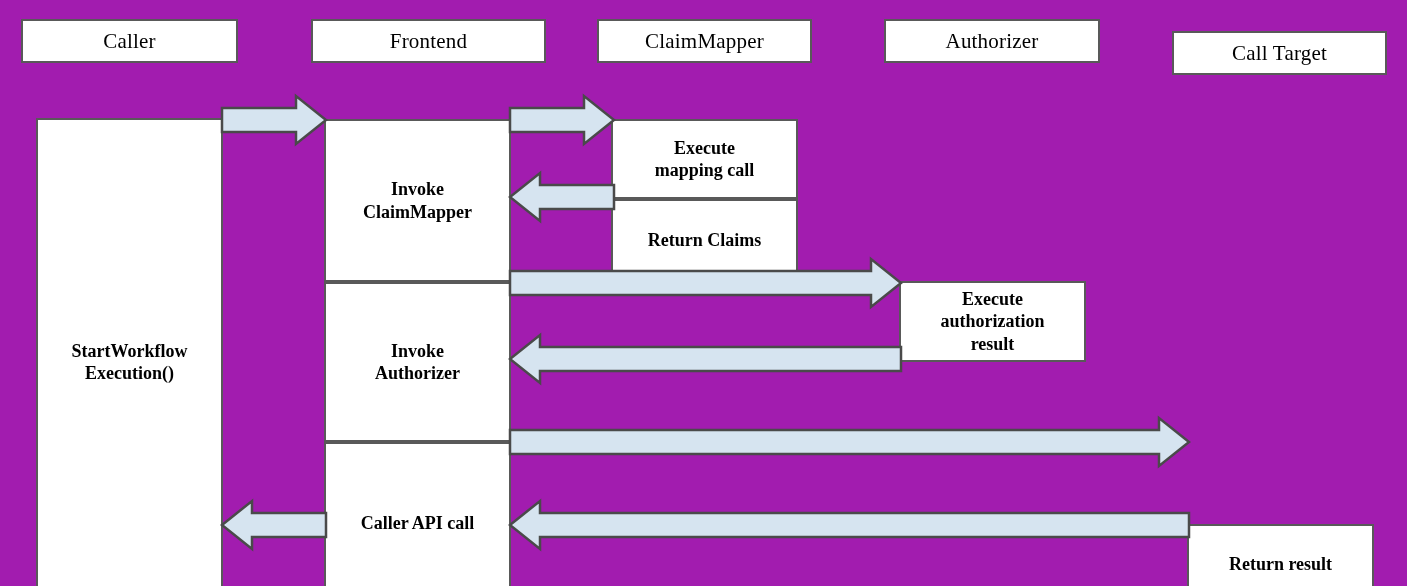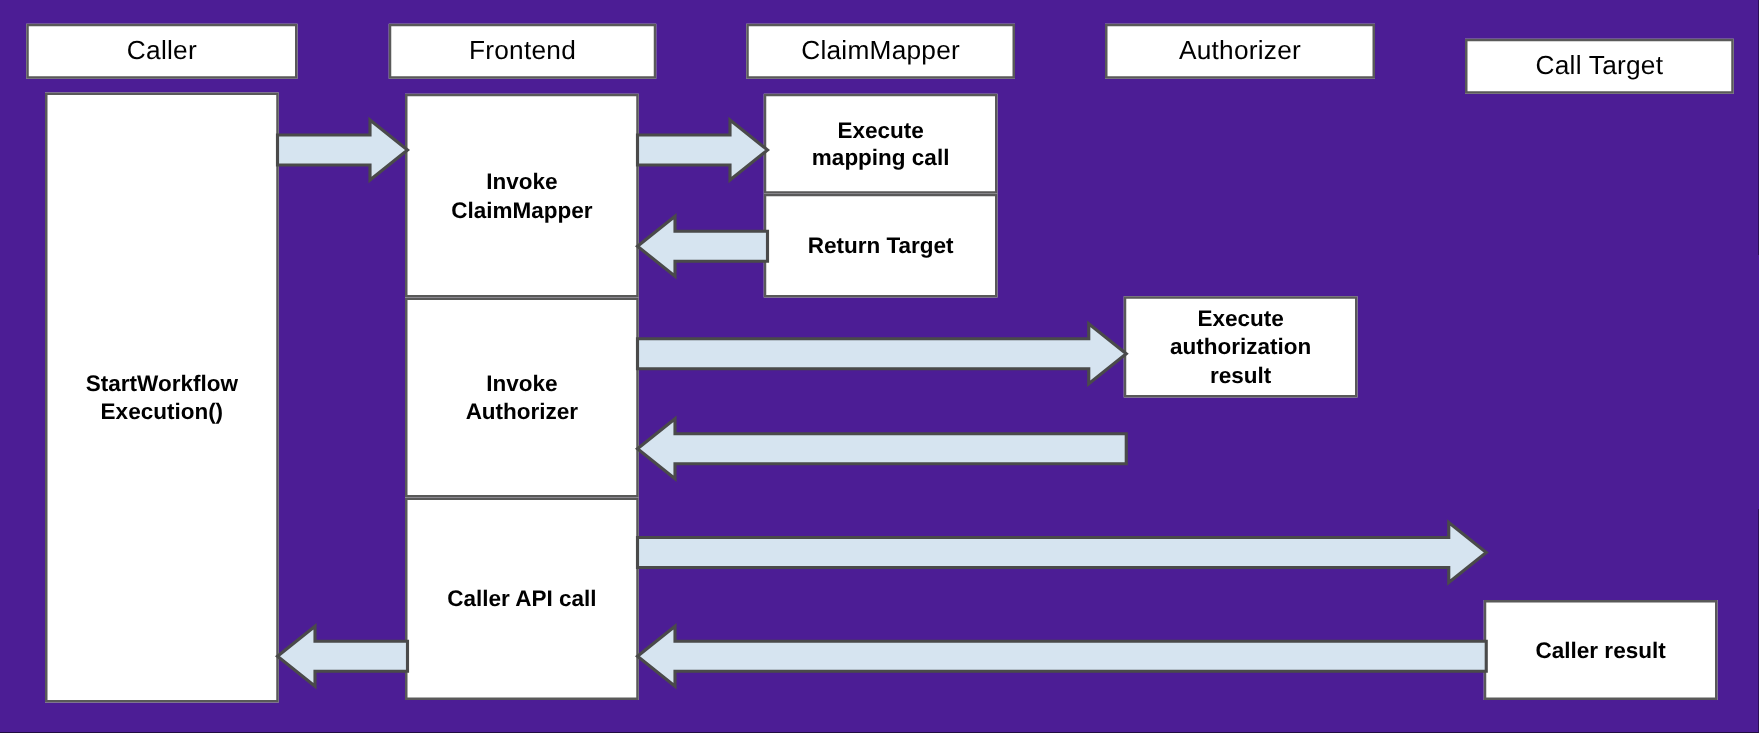--- a/index.html
+++ b/index.html
@@ -4,23 +4,23 @@
 <style>
   html, body {
     margin: 0;
     padding: 0;
     background: #000000;
   }
   #diagram {
     position: relative;
     width: 1407px;
     height: 586px;
-    background: #4c1d95;
+    background: #a21caf;
     overflow: hidden;
-    font-family: Liberation Sans, sans-serif;
+    font-family: Liberation Serif, serif;
   }
   
   .lifeline-header {
     position: absolute;
     background: #ffffff;
     border: 2px solid #595959;
     box-sizing: border-box;
     display: flex;
     align-items: center;
     justify-content: center;
@@ -37,39 +37,40 @@
     box-sizing: border-box;
     display: flex;
     align-items: center;
     justify-content: center;
     text-align: center;
     color: #000000;
     font-size: 18px;
     font-weight: 700;
     line-height: 1.25;
     padding: 2px 6px;
+    margin-top: 44px;
   }
   .act-box .lbl { display: block; width: 100%; }
   
   .block-arrow {
     position: absolute;
     overflow: visible;
   }
   .block-arrow svg { display: block; overflow: visible; }
 </style>
 </head>
 <body>
 
 <div id="diagram">
 
   <div class="lifeline-header" style="left:21px; top:19px; width:217px; height:44px;">
     <span>Caller</span>
   </div>
 
-  <div class="lifeline-header" style="left:311px; top:19px; width:214px; height:44px;">
+  <div class="lifeline-header" style="left:311px; top:19px; width:235px; height:44px;">
     <span>Frontend</span>
   </div>
 
   <div class="lifeline-header" style="left:597px; top:19px; width:215px; height:44px;">
     <span>ClaimMapper</span>
   </div>
 
   <div class="lifeline-header" style="left:884px; top:19px; width:216px; height:44px;">
     <span>Authorizer</span>
   </div>
@@ -107,37 +108,37 @@
 
   <div class="act-box" style="left:611px; top:75px; width:187px; height:80px;">
     <span class="lbl">
       <span>Execute</span><br>
       <span>mapping call</span>
     </span>
   </div>
 
   <div class="act-box" style="left:611px; top:155px; width:187px; height:83px;">
     <span class="lbl">
-      <span>Return Target</span>
+      <span>Return Claims</span>
     </span>
   </div>
 
   <div class="act-box" style="left:899px; top:237px; width:187px; height:81px;">
     <span class="lbl">
       <span>Execute</span><br>
       <span>authorization</span><br>
       <span>result</span>
     </span>
   </div>
 
 
 
   <div class="act-box" style="left:1187px; top:480px; width:187px; height:80px;">
     <span class="lbl">
-      <span>Caller result</span>
+      <span>Return result</span>
     </span>
   </div>
 
   <div class="block-arrow" style="left:222px; top:95px; width:105px; height:50px;">
     <svg width="105" height="50" viewBox="0 0 105 50">
       <path d="M 0,13 L 74,13 L 74,1 L 104,25 L 74,49 L 74,37 L 0,37 Z" fill="#d6e4f0" stroke="#4a4a4a" stroke-width="2.5" stroke-linejoin="miter"></path>
     </svg>
   </div>
 
   <div class="block-arrow" style="left:510px; top:95px; width:105px; height:50px;">

